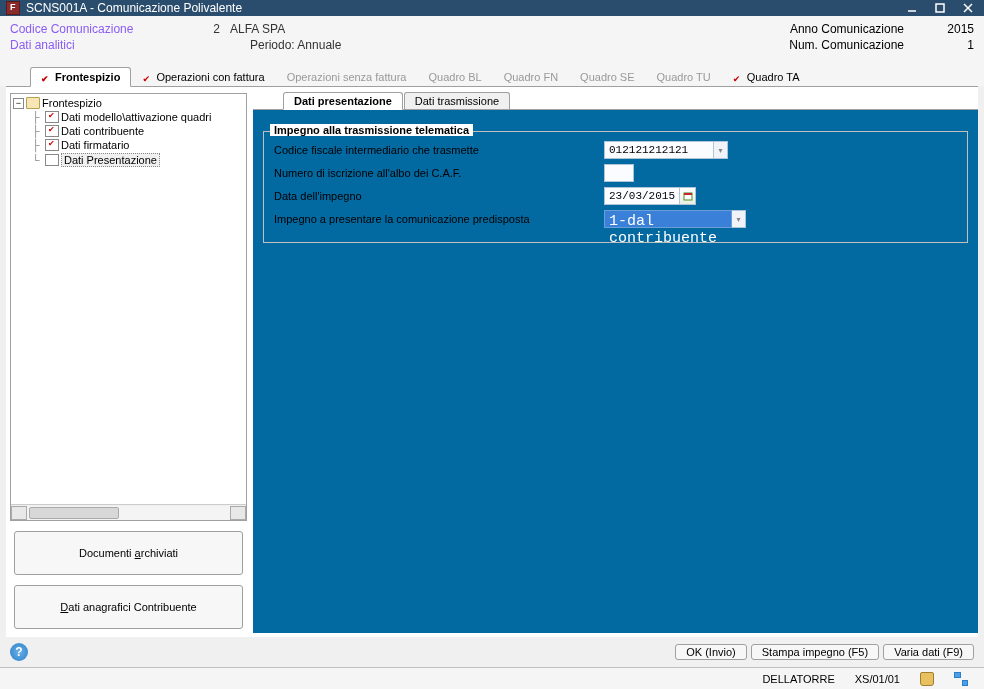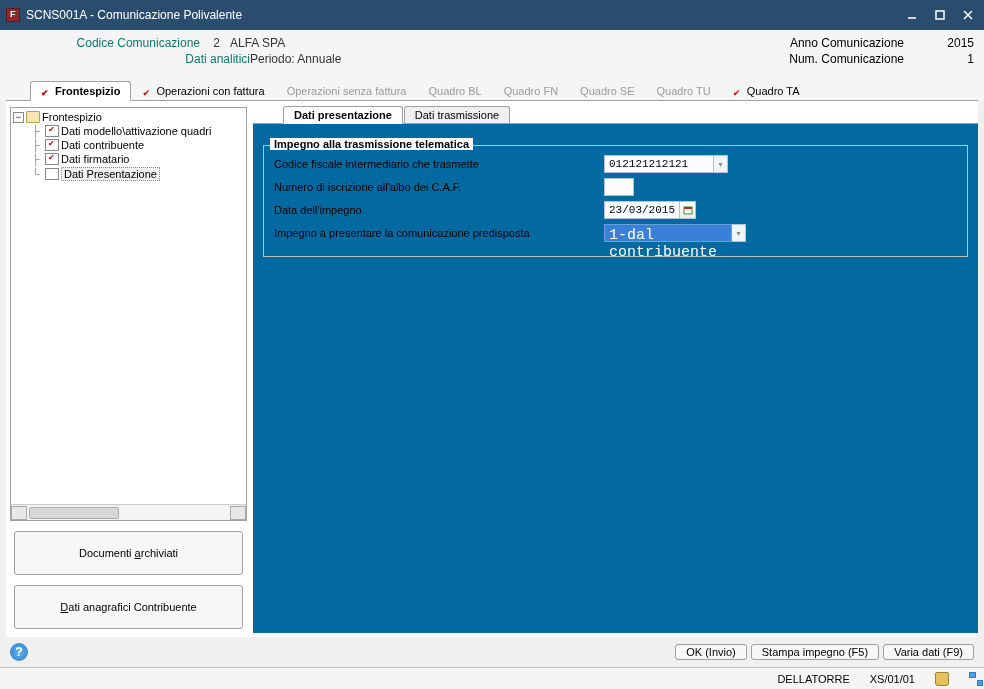--- a/index.html
+++ b/index.html
@@ -1,30 +1,30 @@
 <!DOCTYPE html>
 <html><head>
 <meta charset="utf-8">
 <style>
   * { box-sizing: border-box; margin: 0; padding: 0; }
   body { font-family: Tahoma, Arial, sans-serif; font-size: 11px; background: #fff; color: #000; }
   .window { width: 984px; height: 689px; display: flex; flex-direction: column; background: #f0f0f0; }
-  .titlebar { background: #2a4d6e; color: #fff; height: 30px; display: flex; align-items: center; padding: 0 6px; justify-content: space-between; }
+  .titlebar { background: #2a4d6e; color: #fff; height: 16px; display: flex; align-items: center; padding: 0 6px; justify-content: space-between; }
   .titlebar-left { display: flex; align-items: center; gap: 6px; }
   .titlebar-icon { width: 14px; height: 14px; background: #8b2a2a; border: 1px solid #5a1a1a; display: inline-block; position: relative; }
   .titlebar-icon::after { content: "F"; position: absolute; font-size: 9px; color: #fff; left: 3px; top: 0; font-weight: bold; }
   .titlebar-title { font-size: 12px; }
   .win-controls { display: flex; gap: 8px; }
   .win-btn { width: 20px; height: 16px; display: flex; align-items: center; justify-content: center; cursor: pointer; color: #fff; font-size: 12px; }
   .win-btn svg { stroke: #fff; fill: none; stroke-width: 1.5; }
 
   .info-bar { background: #f5f5f5; padding: 6px 10px 10px 10px; border-bottom: 0; }
   .info-row { display: flex; margin-bottom: 2px; font-size: 12px; }
   .info-left { display: flex; gap: 0; }
-  .info-label { color: #0f766e; text-align: right; }
+  .info-label { color: #8b5cf6; }
   .info-val { color: #333; }
   .info-right { margin-left: auto; display: flex; gap: 20px; }
 
   .tabs-bar { display: flex; align-items: flex-end; padding: 0 0 0 30px; background: #f5f5f5; height: 22px; }
   .tab { padding: 3px 10px 3px 10px; font-size: 11px; color: #999; border: 1px solid transparent; border-bottom: none; cursor: pointer; display: flex; align-items: center; gap: 4px; }
   .tab.active { background: #fff; border: 1px solid #a0a0a0; border-bottom: 1px solid #fff; border-radius: 3px 3px 0 0; color: #000; font-weight: bold; position: relative; top: 1px; }
   .tab.enabled { color: #000; }
   .tab-check { width: 10px; height: 10px; }
   .tab-check::before { content: "✔"; color: #c00; font-size: 9px; }
 
@@ -72,21 +72,21 @@
   .date-btn { width: 16px; height: 18px; border: 1px solid #b0c4d8; border-left: none; background: linear-gradient(#fff, #e8f0e0); display: flex; align-items: center; justify-content: center; cursor: pointer; }
   .sel-combo { display: flex; align-items: center; }
   .sel-input { border: 1px solid #6a9ed8; background: #3a7fd8; color: #fff; padding: 2px 4px; font-size: 15px; height: 18px; width: 128px; font-family: "Courier New", monospace; }
 
   .footer { height: 30px; display: flex; align-items: center; padding: 0 10px; gap: 8px; background: #f0f0f0; }
   .footer-left { display: flex; align-items: center; }
   .help-icon { width: 18px; height: 18px; border-radius: 50%; background: radial-gradient(#6ab0e8, #2a7fc8); color: #fff; display: flex; align-items: center; justify-content: center; font-weight: bold; font-size: 12px; cursor: pointer; }
   .footer-right { margin-left: auto; display: flex; gap: 4px; }
   .footer-btn { padding: 1px 10px; background: #f7f7f7; border: 1px solid #a0a0a0; border-radius: 3px; font-size: 11px; cursor: pointer; }
 
-  .statusbar { height: 22px; background: #f5f5f5; border-top: 1px solid #c0c0c0; display: flex; align-items: center; padding: 0 1px; font-size: 11px; gap: 20px; justify-content: flex-end; }
+  .statusbar { height: 22px; background: #f5f5f5; border-top: 1px solid #c0c0c0; display: flex; align-items: center; padding: 0 16px; font-size: 11px; gap: 20px; justify-content: flex-end; }
   .status-icon { width: 14px; height: 14px; display: inline-block; }
   .status-icon.trash { background: #e8c060; border: 1px solid #a08030; border-radius: 2px 2px 3px 3px; }
   .status-icon.net { display: inline-flex; gap: 1px; }
   .status-icon.net span { width: 7px; height: 6px; background: #4a9fe8; border: 1px solid #2a7fc8; display: inline-block; }
   .status-icon.net span:last-child { align-self: flex-end; margin-top: 6px; }
 </style>
 </head>
 <body>
 
 <div class="window">

